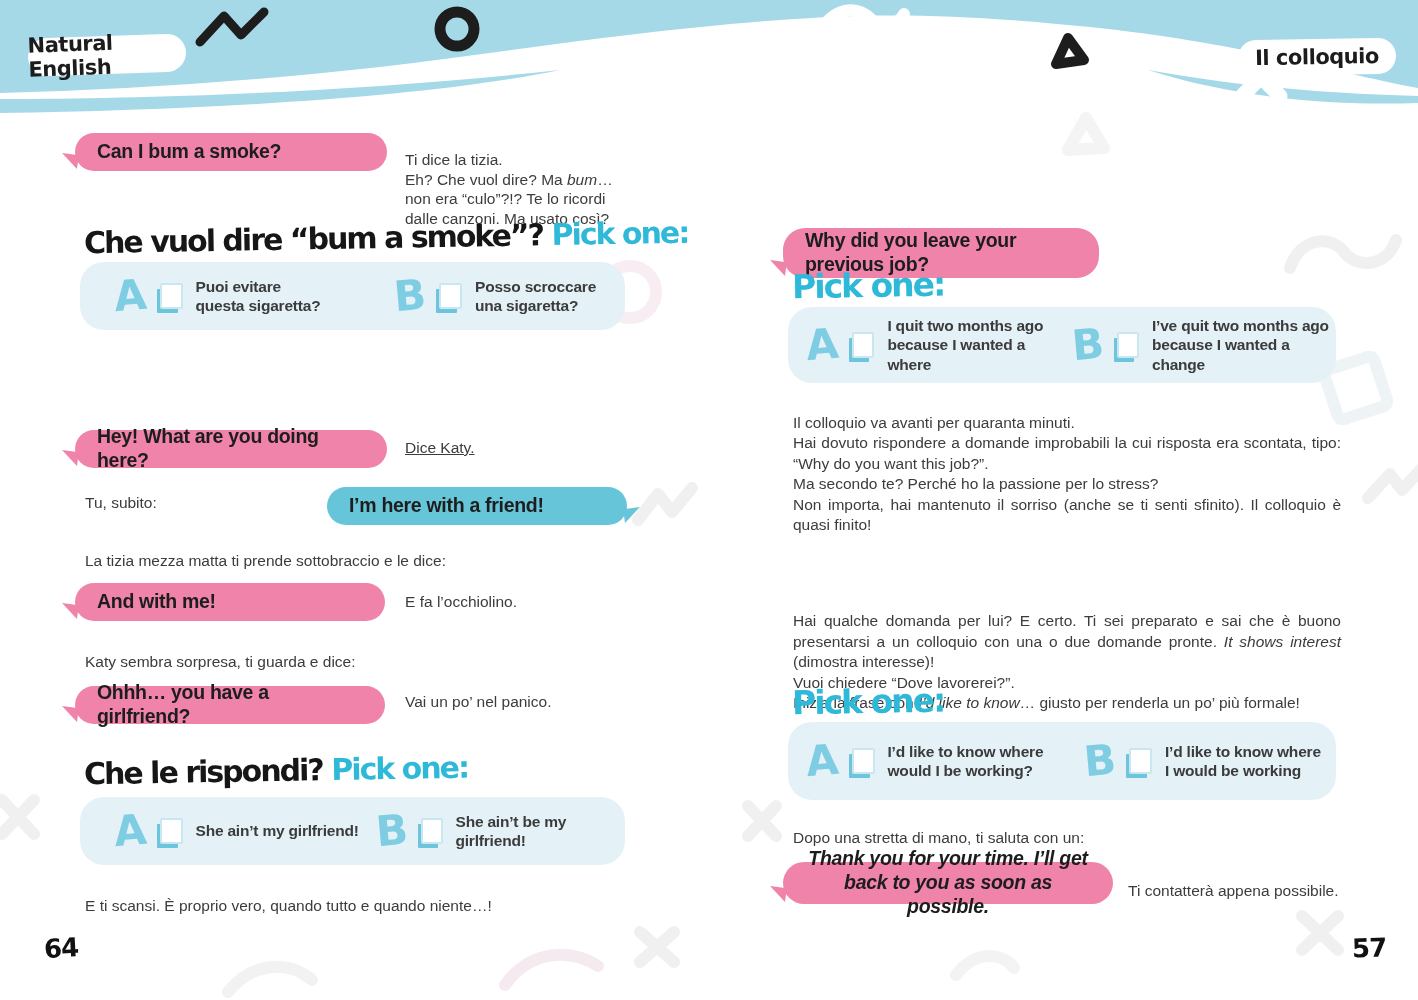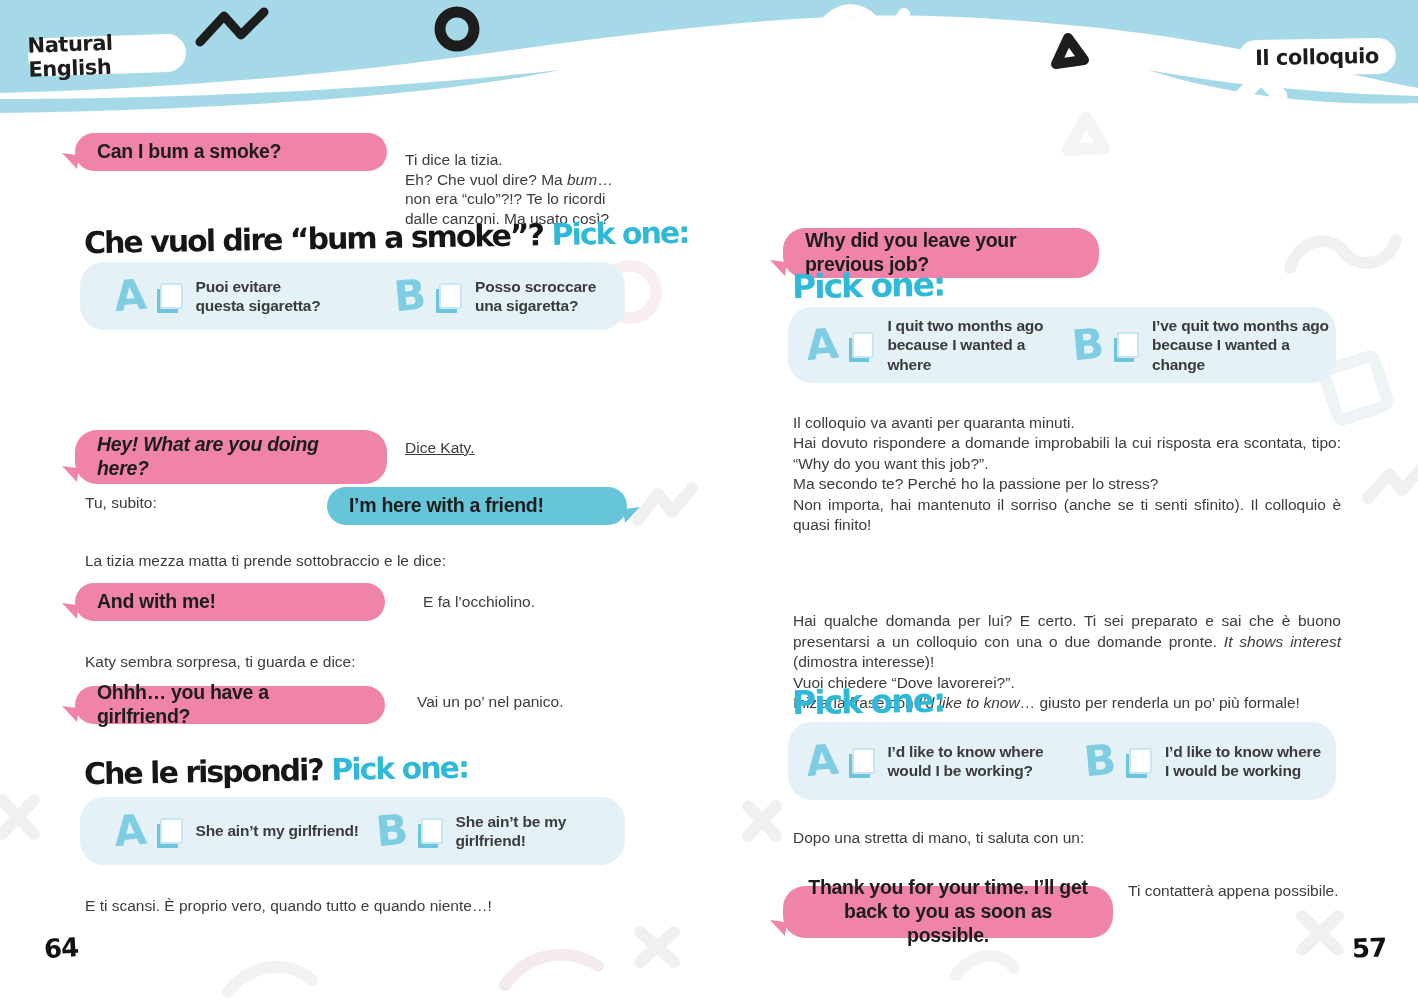--- a/index.html
+++ b/index.html
@@ -128,43 +128,43 @@
     </div>
     <div class="opt">
       <span class="opt-letter">B</span>
       <span class="cbx"></span>
       <span class="opt-label">Posso scroccare
 una sigaretta?</span>
     </div>
   </div>
 
 
-  <div class="bubble pink abs" style="left:75px;top:430px;width:312px;height:54px;font-style:italic;">
+  <div class="bubble pink abs" style="left:75px;top:430px;width:312px;height:38px;">
     <span class="btxt">Hey! What are you doing here?</span>
   </div>
   <div class="abs aside" style="left:405px;top:438px;width:200px;text-decoration:underline;">Dice Katy.</div>
 
   <div class="abs aside" style="left:85px;top:493px;width:200px;">Tu, subito:</div>
   <div class="bubble teal abs" style="left:327px;top:487px;width:300px;height:38px;">
     <span class="btxt">I’m here with a friend!</span>
   </div>
 
   <div class="abs body-txt" style="left:85px;top:551px;width:548px;">La tizia mezza matta ti prende sottobraccio e le dice:</div>
 
   <div class="bubble pink abs" style="left:75px;top:583px;width:310px;height:38px;">
     <span class="btxt">And with me!</span>
   </div>
-  <div class="abs aside" style="left:423px;top:592px;width:220px;">E fa l’occhiolino.</div>
+  <div class="abs aside" style="left:405px;top:592px;width:220px;">E fa l’occhiolino.</div>
 
   <div class="abs body-txt" style="left:85px;top:652px;width:548px;">Katy sembra sorpresa, ti guarda e dice:</div>
 
   <div class="bubble pink abs" style="left:75px;top:686px;width:310px;height:38px;">
     <span class="btxt">Ohhh… you have a girlfriend?</span>
   </div>
-  <div class="abs aside" style="left:417px;top:692px;width:220px;">Vai un po’ nel panico.</div>
+  <div class="abs aside" style="left:405px;top:692px;width:220px;">Vai un po’ nel panico.</div>
 
   <div class="abs heading h-inline" style="left:84px;top:753px;">
     <span class="blk">Che le rispondi? </span><span class="cy">Pick one:</span>
   </div>
 
   <div class="qbox" style="left:80px;top:797px;width:545px;height:68px;padding-left:34px;">
     <div class="opt" style="width:280px;">
       <span class="opt-letter">A</span>
       <span class="cbx"></span>
       <span class="opt-label">She ain’t my girlfriend!</span>
@@ -230,21 +230,21 @@
     <div class="opt">
       <span class="opt-letter">B</span>
       <span class="cbx"></span>
       <span class="opt-label">I’d like to know where
 I would be working</span>
     </div>
   </div>
 
   <div class="abs body-txt" style="left:793px;top:828px;width:548px;">Dopo una stretta di mano, ti saluta con un:</div>
 
-  <div class="bubble pink abs" style="left:783px;top:886px;width:330px;height:52px;justify-content:center;text-align:center;">
+  <div class="bubble pink abs" style="left:783px;top:862px;width:330px;height:42px;justify-content:center;text-align:center;font-style:italic;">
     <span class="btxt">Thank you for your time. I’ll get
 back to you as soon as possible.</span>
   </div>
   <div class="abs aside" style="left:1128px;top:881px;width:230px;">Ti contatterà appena possibile.</div>
 
   <div class="pagenum" style="left:1352px;top:933px;transform:rotate(-2deg);">57</div>
 
 </div>
 
 </body></html>

